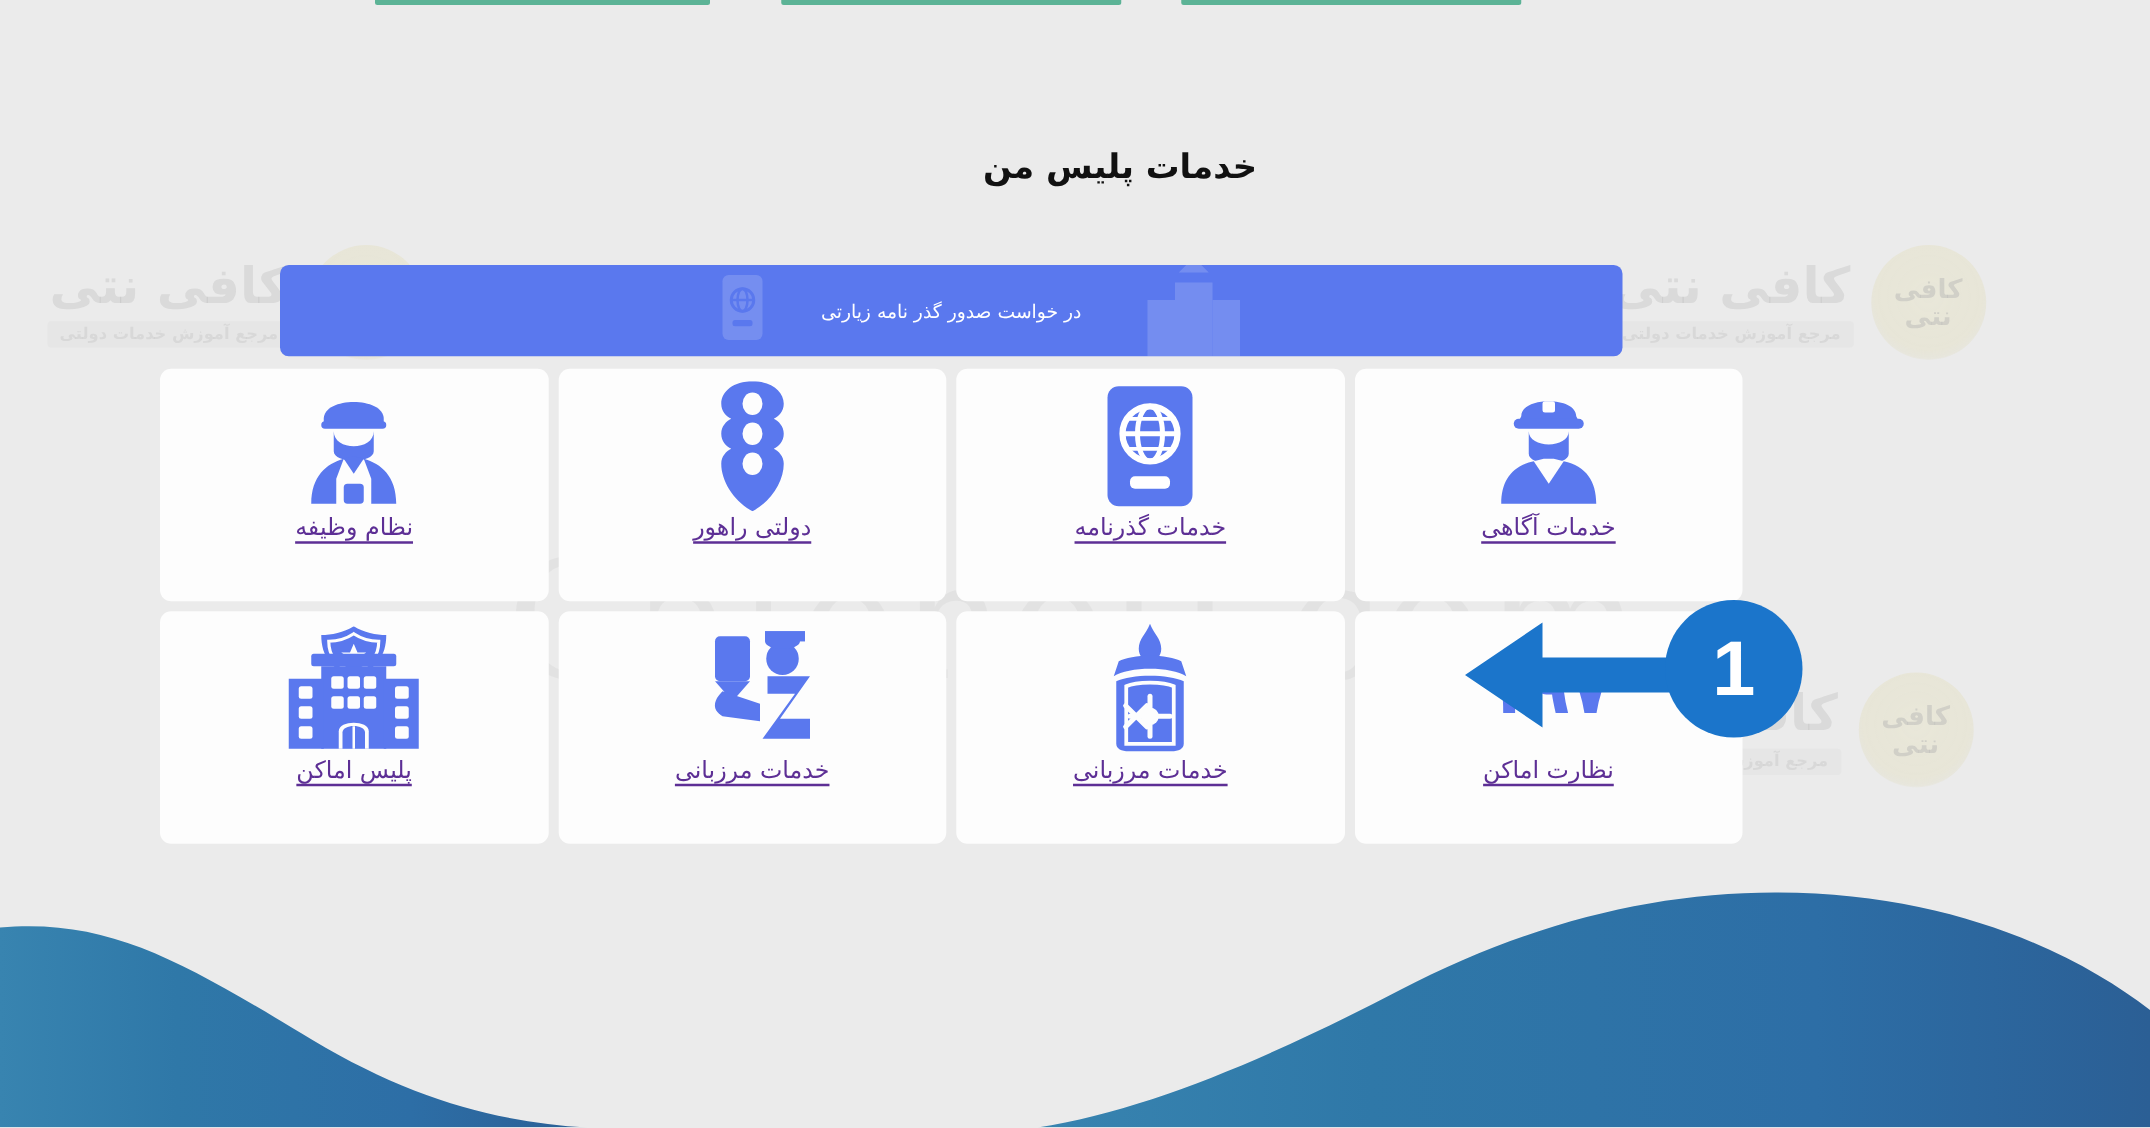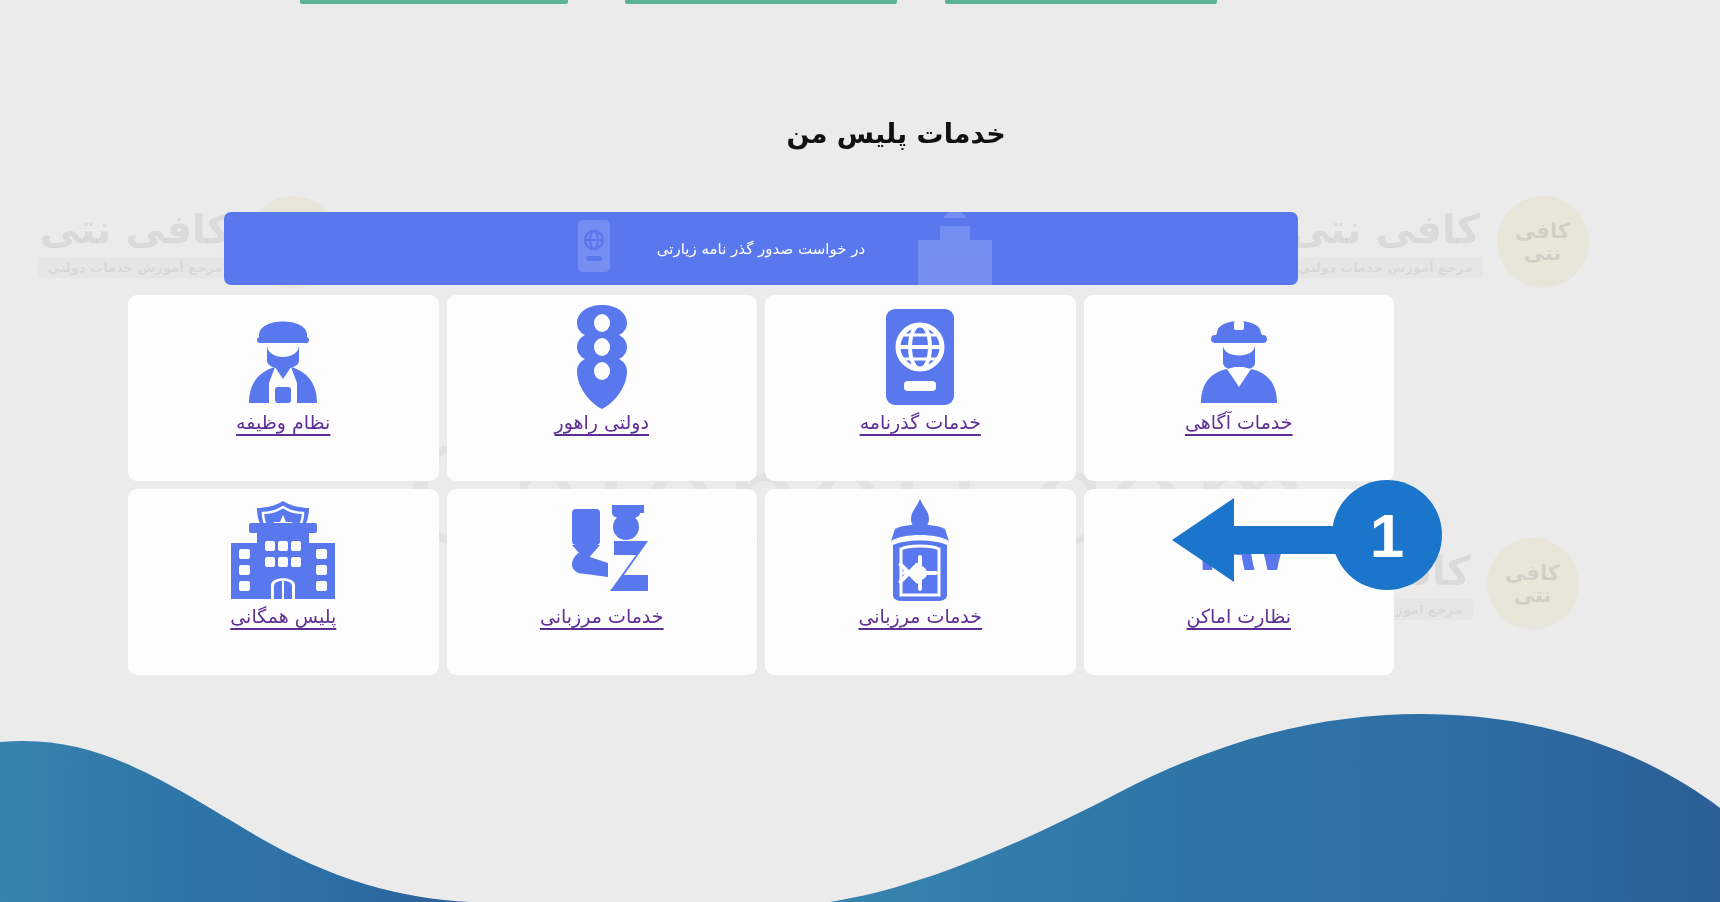--- a/index.html
+++ b/index.html
@@ -381,21 +381,21 @@
               <rect x="12" y="80" width="11" height="10" rx="2"></rect>
               <rect x="89" y="48" width="11" height="10" rx="2"></rect>
               <rect x="89" y="64" width="11" height="10" rx="2"></rect>
               <rect x="89" y="80" width="11" height="10" rx="2"></rect>
             </g>
             <path d="M44 98 L44 84 C44 75 68 75 68 84 L68 98 Z" fill="#fdfdfd"></path>
             <path d="M47 98 L47 85 C47 78 65 78 65 85 L65 98 Z" fill="#5a78ee"></path>
             <rect x="55" y="80" width="2" height="18" fill="#fdfdfd"></rect>
           </svg>
         </div>
-        <div class="card-label">پلیس همگانی</div>
+        <div class="card-label">پلیس اماکن</div>
       </div>
 
     </div>
   </div>
 
   <div class="annot-arrow">
     <svg width="178" height="88" viewBox="0 0 178 88" aria-hidden="true">
       <path d="M178 30 L62 30 L62 2 L0 44 L62 86 L62 58 L178 58 Z" fill="#1b75cb"></path>
     </svg>
   </div>

